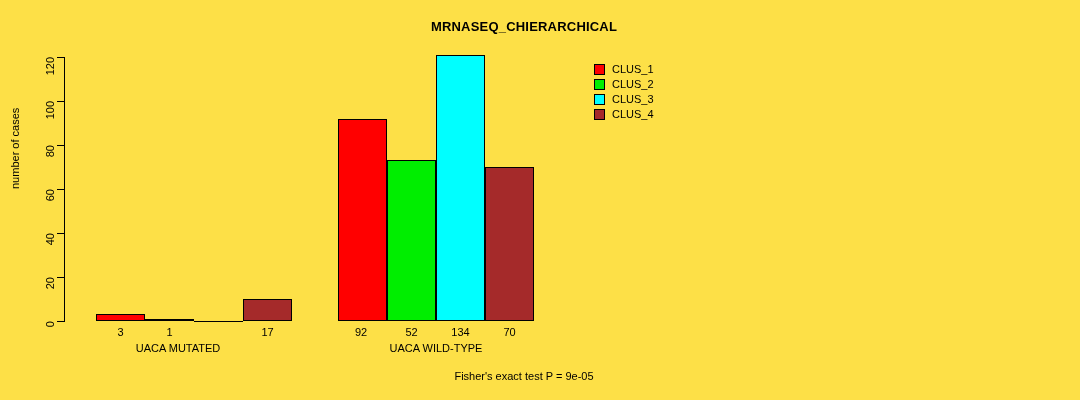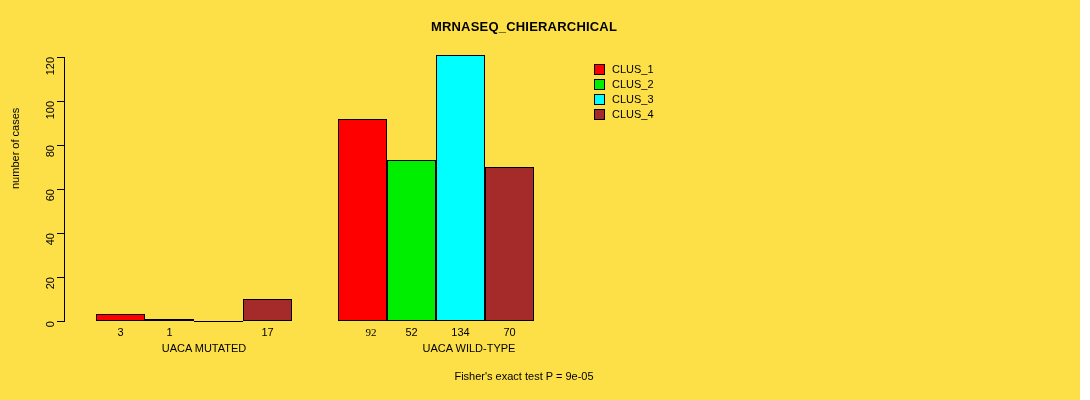--- a/index.html
+++ b/index.html
@@ -189,30 +189,30 @@
 
   <div id="baseline"></div>
   <div id="bars-layer">
       <div class="bar" style="left: 96px; width: 49px; height: 6.6px; top: 314.4px; background: rgb(255, 0, 0);"></div>
       <div class="bar-value" style="left: 120.5px;">3</div>
       <div class="bar" style="left: 145px; width: 49px; height: 2.2px; top: 318.8px; background: rgb(0, 238, 0);"></div>
       <div class="bar-value" style="left: 169.5px;">1</div>
       <div style="position: absolute; left: 194px; width: 49px; height: 1px; top: 321px; background: rgb(0, 0, 0);"></div>
       <div class="bar" style="left: 243px; width: 49px; height: 22px; top: 299px; background: rgb(165, 42, 42);"></div>
       <div class="bar-value" style="left: 267.5px;">17</div>
-      <div class="group-label" style="left: 204px;">UACA MUTATED</div>
+      <div class="group-label" style="left: 178px;">UACA MUTATED</div>
       <div class="bar" style="left: 338px; width: 49px; height: 202.4px; top: 118.6px; background: rgb(255, 0, 0);"></div>
-      <div class="bar-value" style="left: 371px; font-family: Liberation Serif, serif;">92</div>
+      <div class="bar-value" style="left: 361px;">92</div>
       <div class="bar" style="left: 387px; width: 49px; height: 160.6px; top: 160.4px; background: rgb(0, 238, 0);"></div>
       <div class="bar-value" style="left: 411.5px;">52</div>
       <div class="bar" style="left: 436px; width: 49px; height: 266.2px; top: 54.8px; background: rgb(0, 255, 255);"></div>
       <div class="bar-value" style="left: 460.5px;">134</div>
       <div class="bar" style="left: 485px; width: 49px; height: 154px; top: 167px; background: rgb(165, 42, 42);"></div>
       <div class="bar-value" style="left: 509.5px;">70</div>
-      <div class="group-label" style="left: 461px; padding-left: 16px;">UACA WILD-TYPE</div>
+      <div class="group-label" style="left: 428px; padding-left: 16px;">UACA WILD-TYPE</div>
     </div>
 
   <div id="legend">
       <div class="legend-row">
         <span class="legend-swatch" style="background: rgb(255, 0, 0);"></span>
         <span class="legend-label">CLUS_1</span>
       </div>
       <div class="legend-row">
         <span class="legend-swatch" style="background: rgb(0, 238, 0);"></span>
         <span class="legend-label">CLUS_2</span>

